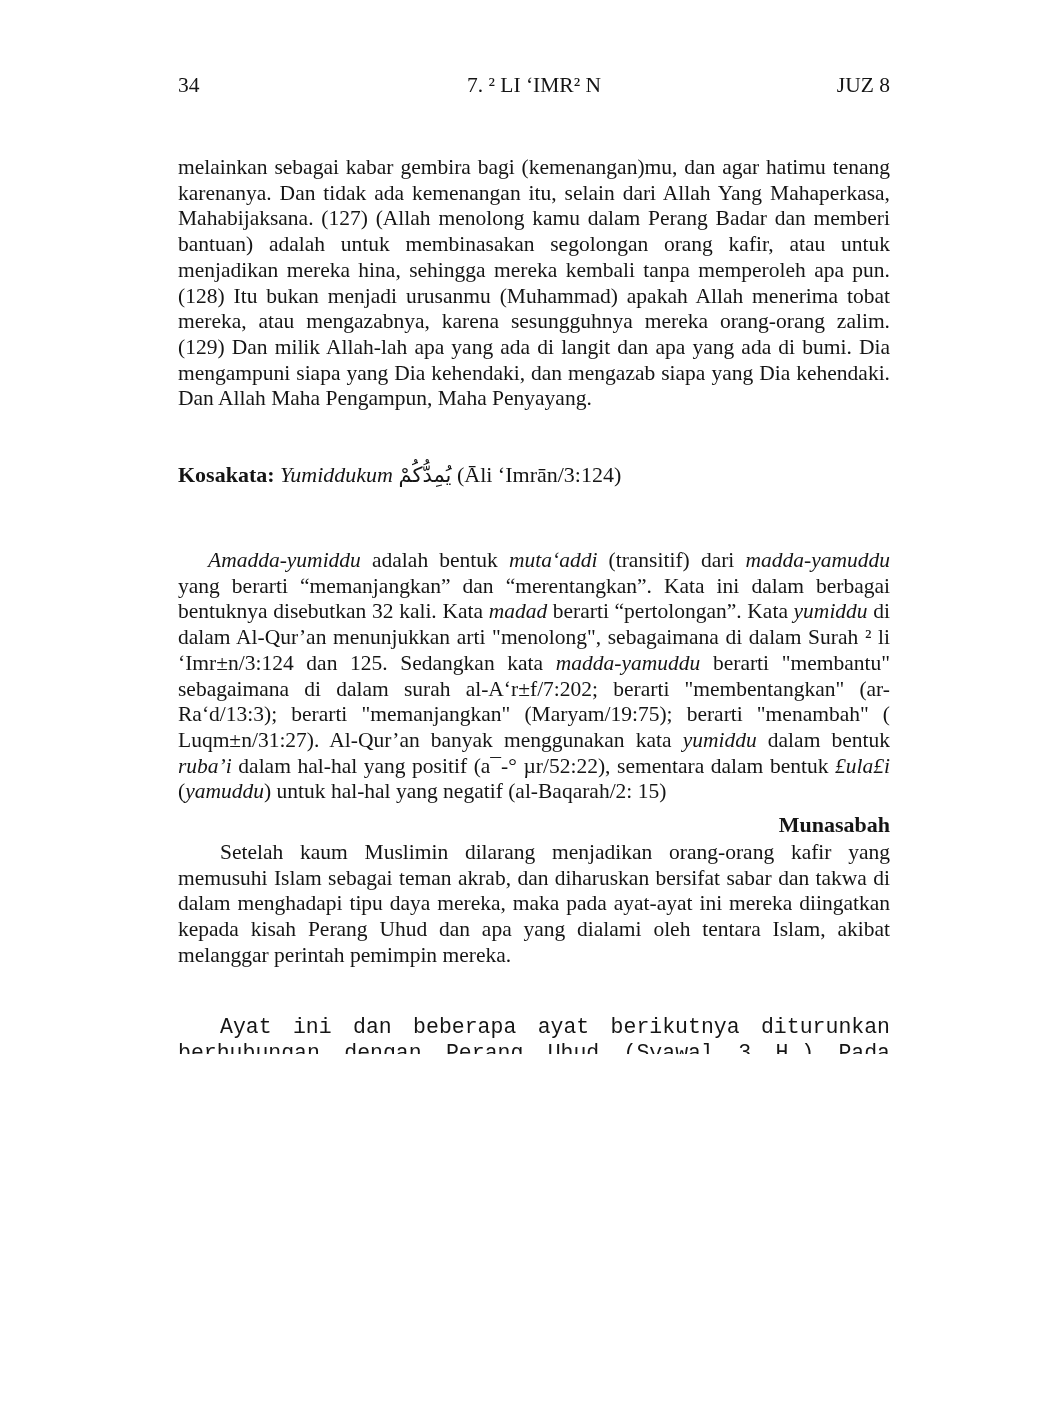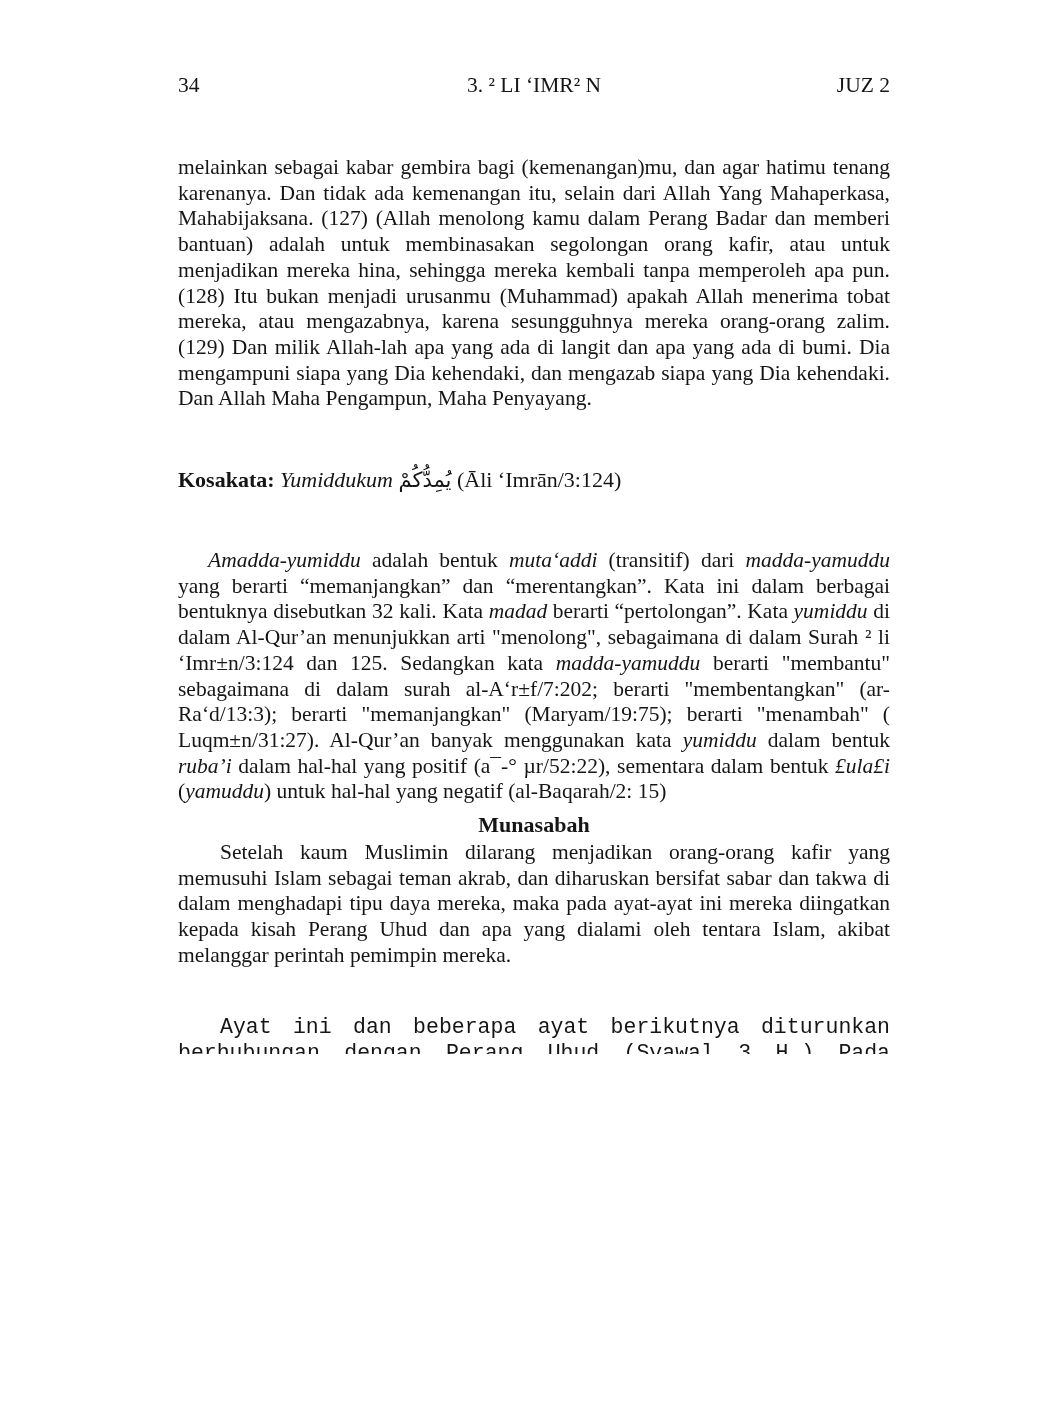--- a/index.html
+++ b/index.html
@@ -41,57 +41,57 @@
     font-size: 21.5px;
     line-height: 25.7px;
     text-align: justify;
   }
   .translation {
     top: 155px;
   }
   .kosakata-line {
     top: 460px;
     font-size: 22px;
-    line-height: 40px;
+    line-height: 30px;
     text-align: left;
   }
   .kosakata-line .label { font-weight: bold; }
   .kosakata-line .term-latin { font-style: italic; }
   .arabic {
     font-family: "DejaVu Sans", sans-serif;
     font-size: 21px;
     direction: rtl;
     unicode-bidi: isolate;
   }
   .p-kosakata { top: 512px; text-indent: 30px; margin-top: 36px; }
   .heading {
     position: absolute;
     left: 178px;
     width: 712px;
     margin: 0;
     font-size: 22px;
     line-height: 26px;
     font-weight: bold;
-    text-align: center;
+    text-align: right;
   }
   .h-munasabah { top: 812px; }
   .p-munasabah { top: 840px; text-indent: 42px; }
   .h-sabab { top: 987px; }
   .p-sabab { top: 1015px; text-indent: 42px; font-family: Liberation Mono, monospace; }
   .it { font-style: italic; }
 </style>
 </head>
 <body>
 
 <div class="page">
 
   <header class="page-header">
     <span class="page-num">34</span>
-    <span class="running-title">3. ² LI ‘IMR² N</span>
-    <span class="juz">JUZ 2</span>
+    <span class="running-title">7. ² LI ‘IMR² N</span>
+    <span class="juz">JUZ 8</span>
   </header>
 
   <p class="block translation">melainkan sebagai kabar gembira bagi (kemenangan)mu, dan agar hatimu tenang karenanya. Dan tidak ada kemenangan itu, selain dari Allah Yang Mahaperkasa, Mahabijaksana. (127) (Allah menolong kamu dalam Perang Badar dan memberi bantuan) adalah untuk membinasakan segolongan orang kafir, atau untuk menjadikan mereka hina, sehingga mereka kembali tanpa memperoleh apa pun. (128) Itu bukan menjadi urusanmu (Muhammad) apakah Allah menerima tobat mereka, atau mengazabnya, karena sesungguhnya mereka orang-orang zalim. (129) Dan milik Allah-lah apa yang ada di langit dan apa yang ada di bumi. Dia mengampuni siapa yang Dia kehendaki, dan mengazab siapa yang Dia kehendaki. Dan Allah Maha Pengampun, Maha Penyayang.</p>
 
   <div class="block kosakata-line">
     <span class="label">Kosakata:</span>
     <span class="term-latin">Yumiddukum</span>
     <span class="arabic">يُمِدُّكُمْ</span>
     <span>(Āli ‘Imrān/3:124)</span>
   </div>

